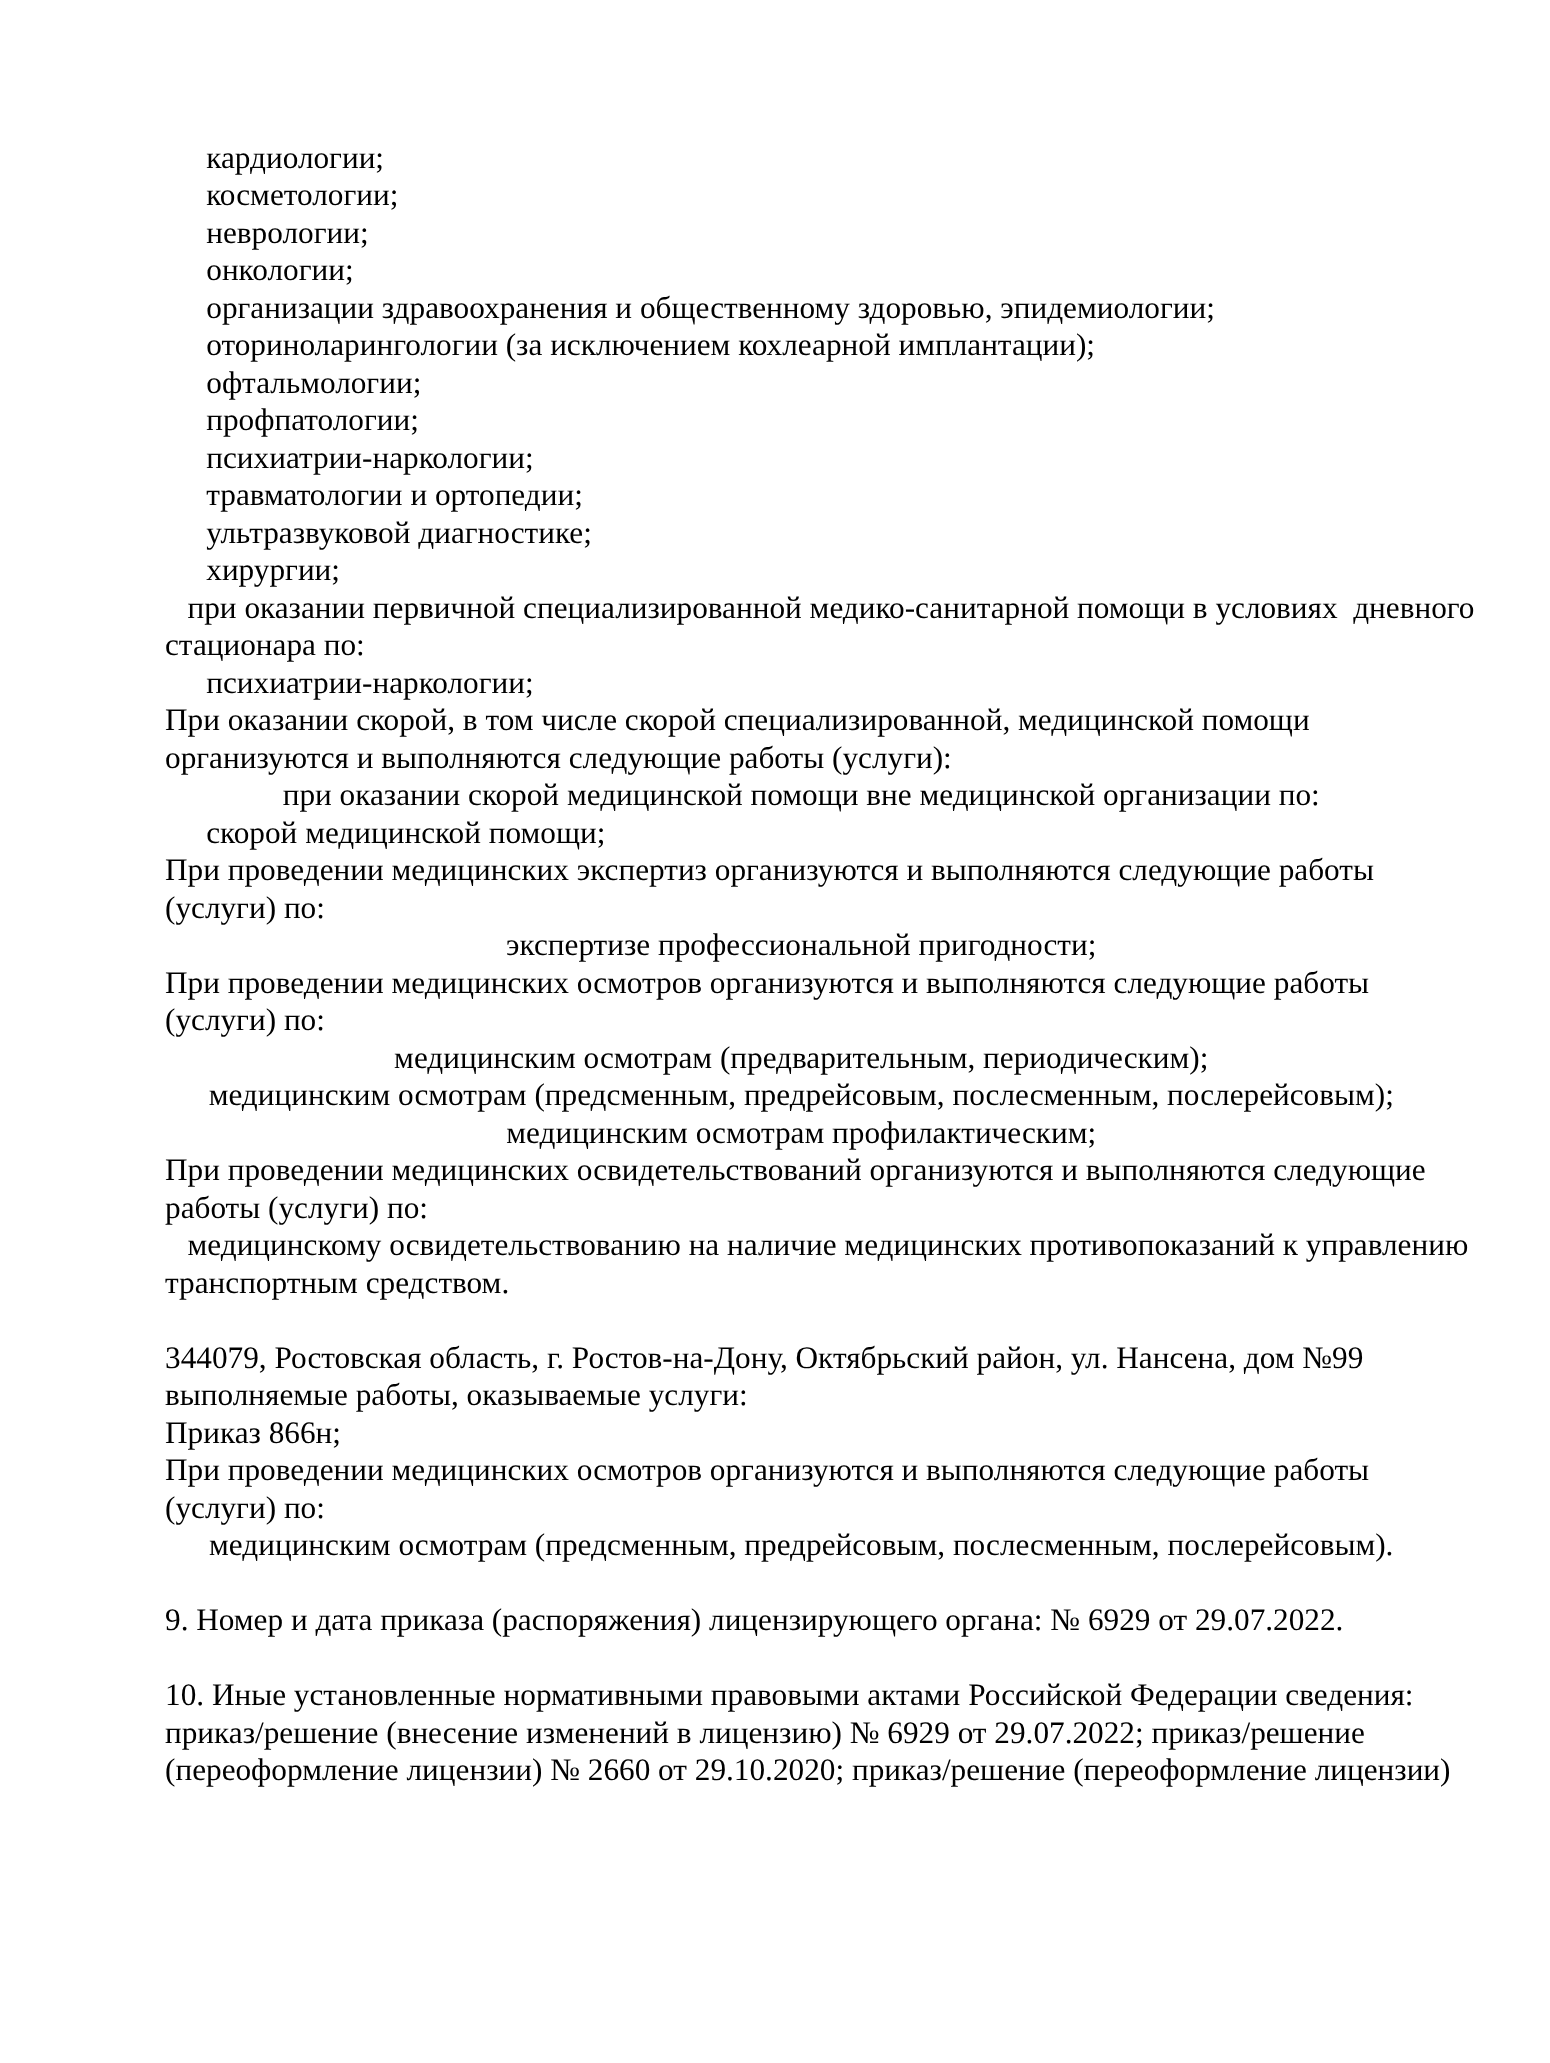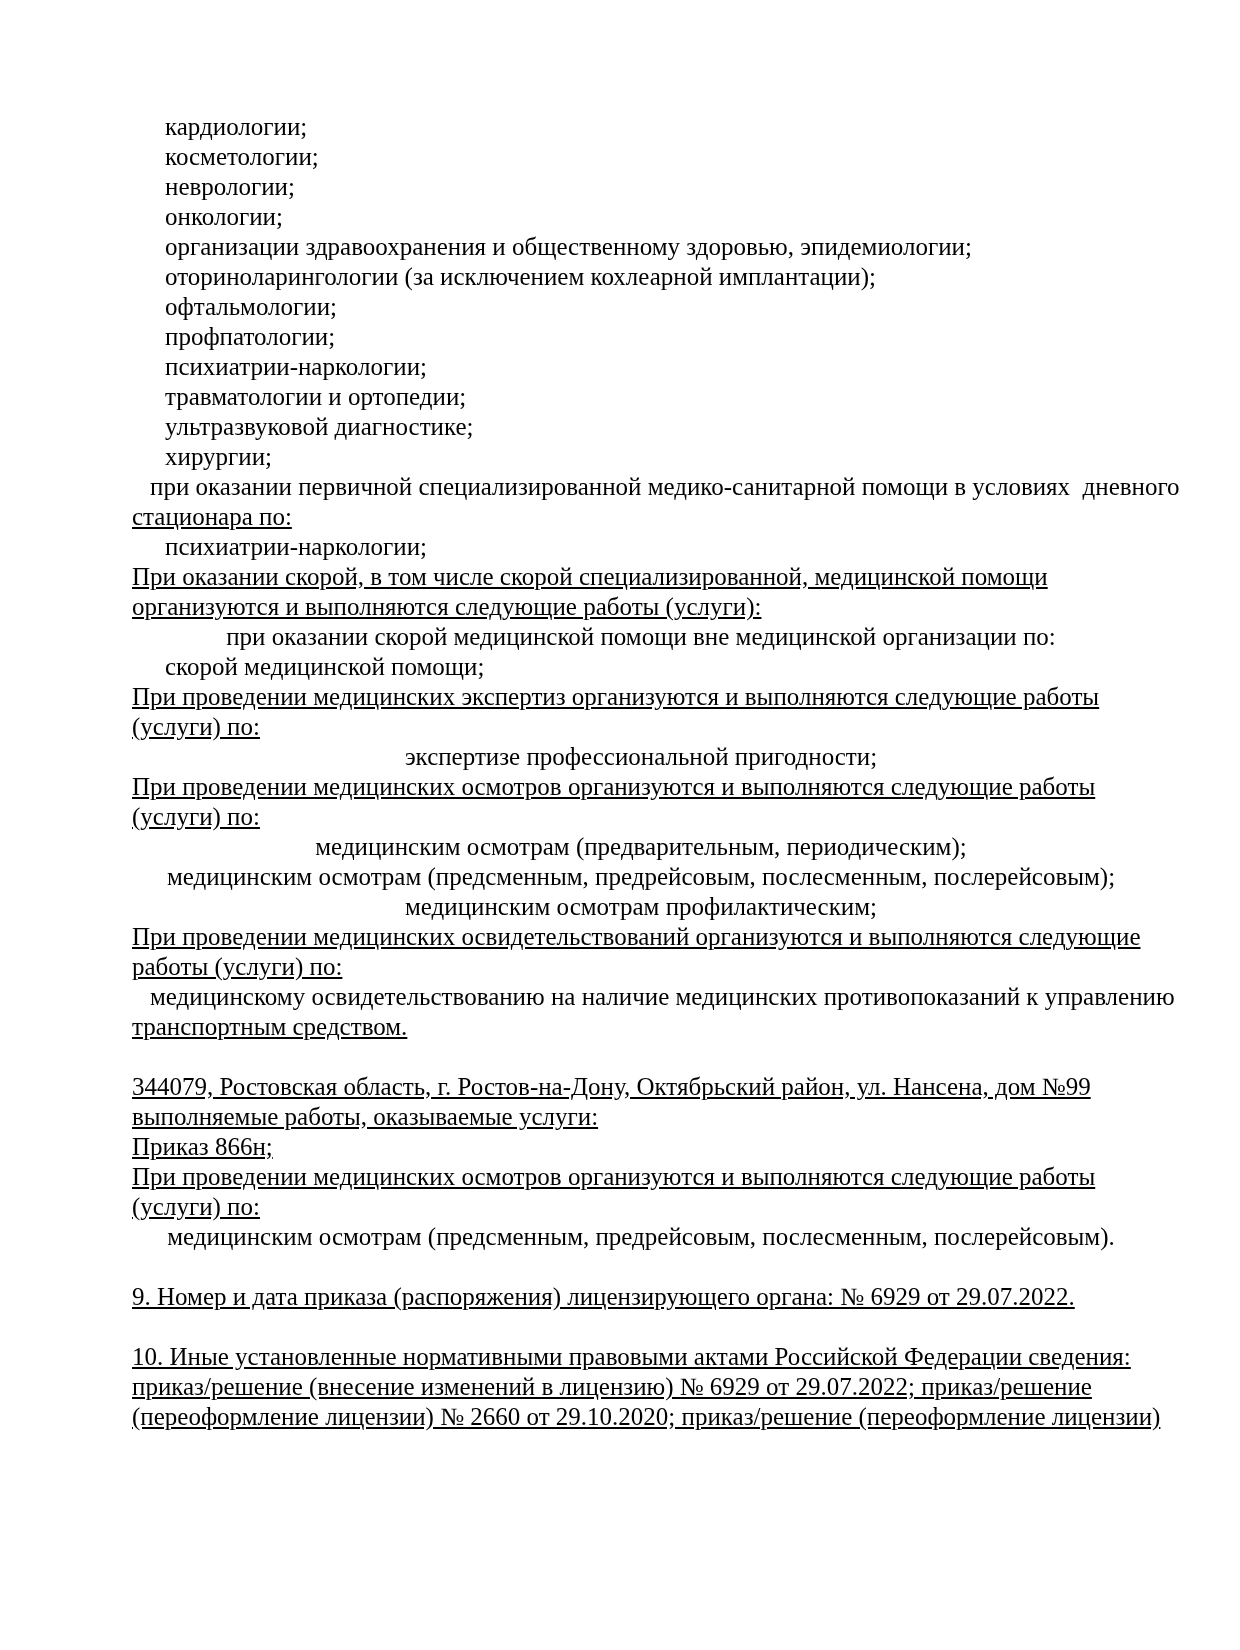--- a/index.html
+++ b/index.html
@@ -23,21 +23,21 @@
     font-family: "Liberation Serif", "DejaVu Serif", serif;
     font-size: 25px;
     line-height: 30px;
     color: #000000;
     white-space: pre;
   }
   .line {
     height: 30px;
     overflow: visible;
   }
-  .indent-0 { padding-left: 0; text-decoration: underline; }
+  .indent-0 { padding-left: 0; }
   .indent-1 { padding-left: 18px; text-align: center; }
   .indent-2 { padding-left: 33px; }
 </style>
 </head>
 <body>
 
 <div class="page">
   <div class="doc" id="doc-body"><div class="line indent-2">кардиологии;</div><div class="line indent-2">косметологии;</div><div class="line indent-2">неврологии;</div><div class="line indent-2">онкологии;</div><div class="line indent-2">организации здравоохранения и общественному здоровью, эпидемиологии;</div><div class="line indent-2">оториноларингологии (за исключением кохлеарной имплантации);</div><div class="line indent-2">офтальмологии;</div><div class="line indent-2">профпатологии;</div><div class="line indent-2">психиатрии-наркологии;</div><div class="line indent-2">травматологии и ортопедии;</div><div class="line indent-2">ультразвуковой диагностике;</div><div class="line indent-2">хирургии;</div><div class="line indent-1">при оказании первичной специализированной медико-санитарной помощи в условиях  дневного</div><div class="line indent-0">стационара по:</div><div class="line indent-2">психиатрии-наркологии;</div><div class="line indent-0">При оказании скорой, в том числе скорой специализированной, медицинской помощи</div><div class="line indent-0">организуются и выполняются следующие работы (услуги):</div><div class="line indent-1">при оказании скорой медицинской помощи вне медицинской организации по:</div><div class="line indent-2">скорой медицинской помощи;</div><div class="line indent-0">При проведении медицинских экспертиз организуются и выполняются следующие работы</div><div class="line indent-0">(услуги) по:</div><div class="line indent-1">экспертизе профессиональной пригодности;</div><div class="line indent-0">При проведении медицинских осмотров организуются и выполняются следующие работы</div><div class="line indent-0">(услуги) по:</div><div class="line indent-1">медицинским осмотрам (предварительным, периодическим);</div><div class="line indent-1">медицинским осмотрам (предсменным, предрейсовым, послесменным, послерейсовым);</div><div class="line indent-1">медицинским осмотрам профилактическим;</div><div class="line indent-0">При проведении медицинских освидетельствований организуются и выполняются следующие</div><div class="line indent-0">работы (услуги) по:</div><div class="line indent-1">медицинскому освидетельствованию на наличие медицинских противопоказаний к управлению</div><div class="line indent-0">транспортным средством.</div><div class="line indent-0"></div><div class="line indent-0">344079, Ростовская область, г. Ростов-на-Дону, Октябрьский район, ул. Нансена, дом №99</div><div class="line indent-0">выполняемые работы, оказываемые услуги:</div><div class="line indent-0">Приказ 866н;</div><div class="line indent-0">При проведении медицинских осмотров организуются и выполняются следующие работы</div><div class="line indent-0">(услуги) по:</div><div class="line indent-1">медицинским осмотрам (предсменным, предрейсовым, послесменным, послерейсовым).</div><div class="line indent-0"></div><div class="line indent-0">9. Номер и дата приказа (распоряжения) лицензирующего органа: № 6929 от 29.07.2022.</div><div class="line indent-0"></div><div class="line indent-0">10. Иные установленные нормативными правовыми актами Российской Федерации сведения:</div><div class="line indent-0">приказ/решение (внесение изменений в лицензию) № 6929 от 29.07.2022; приказ/решение</div><div class="line indent-0">(переоформление лицензии) № 2660 от 29.10.2020; приказ/решение (переоформление лицензии)</div></div>
 </div>
 

